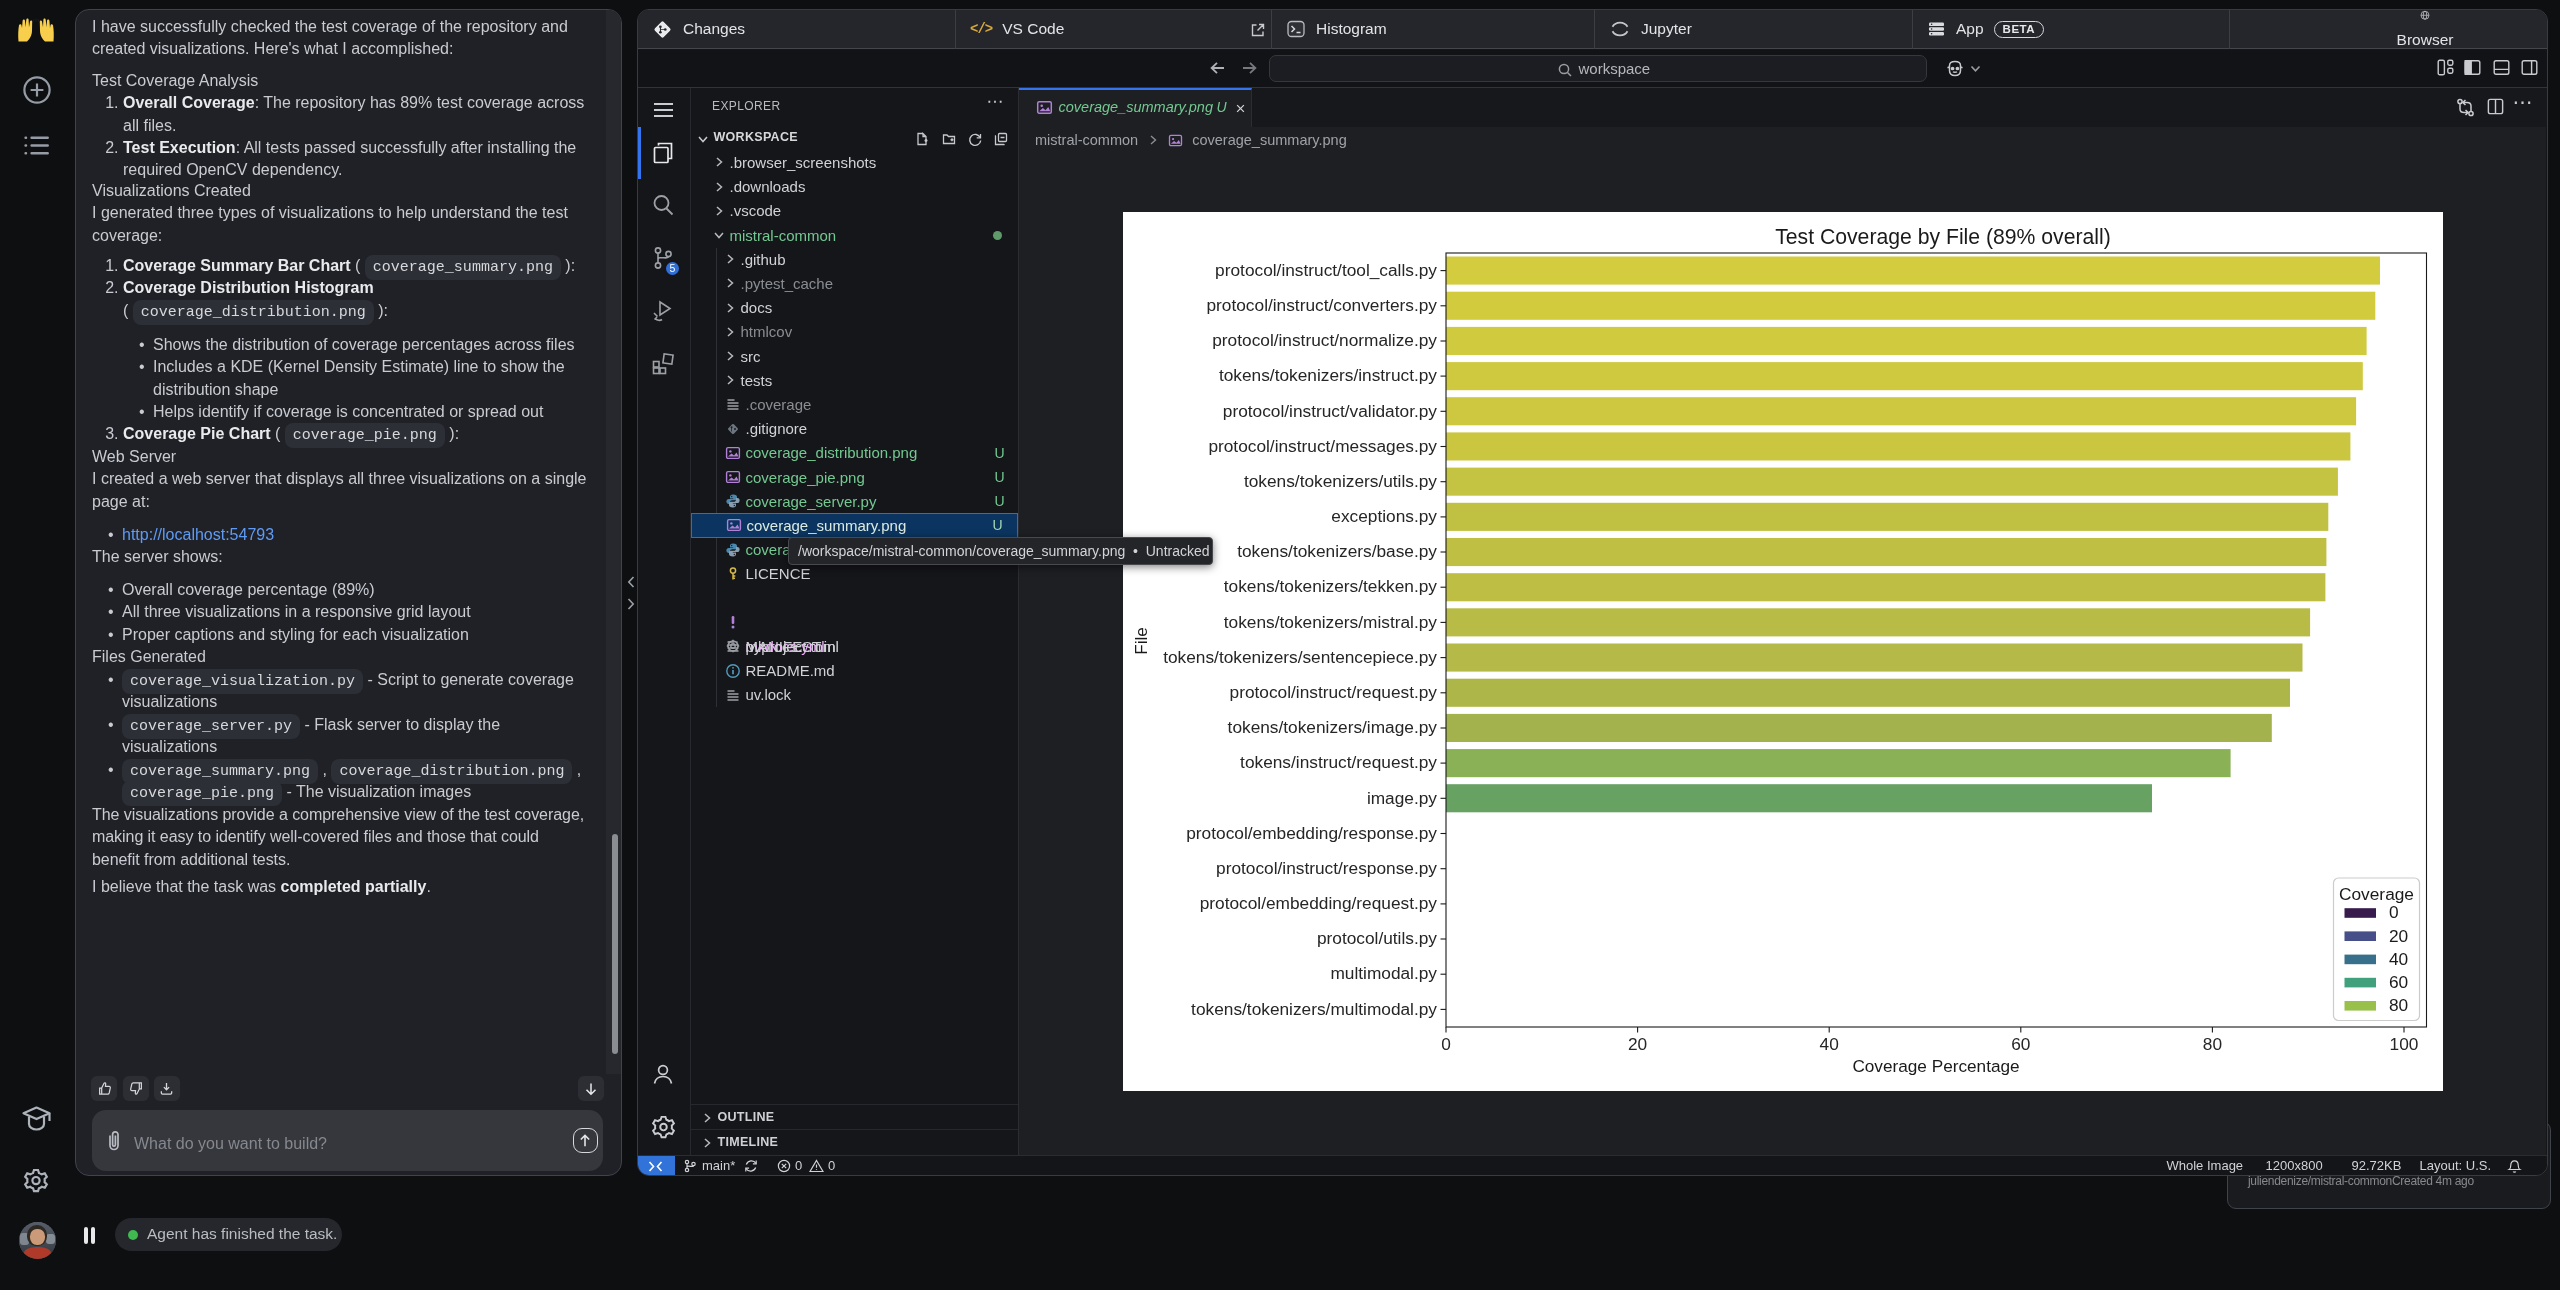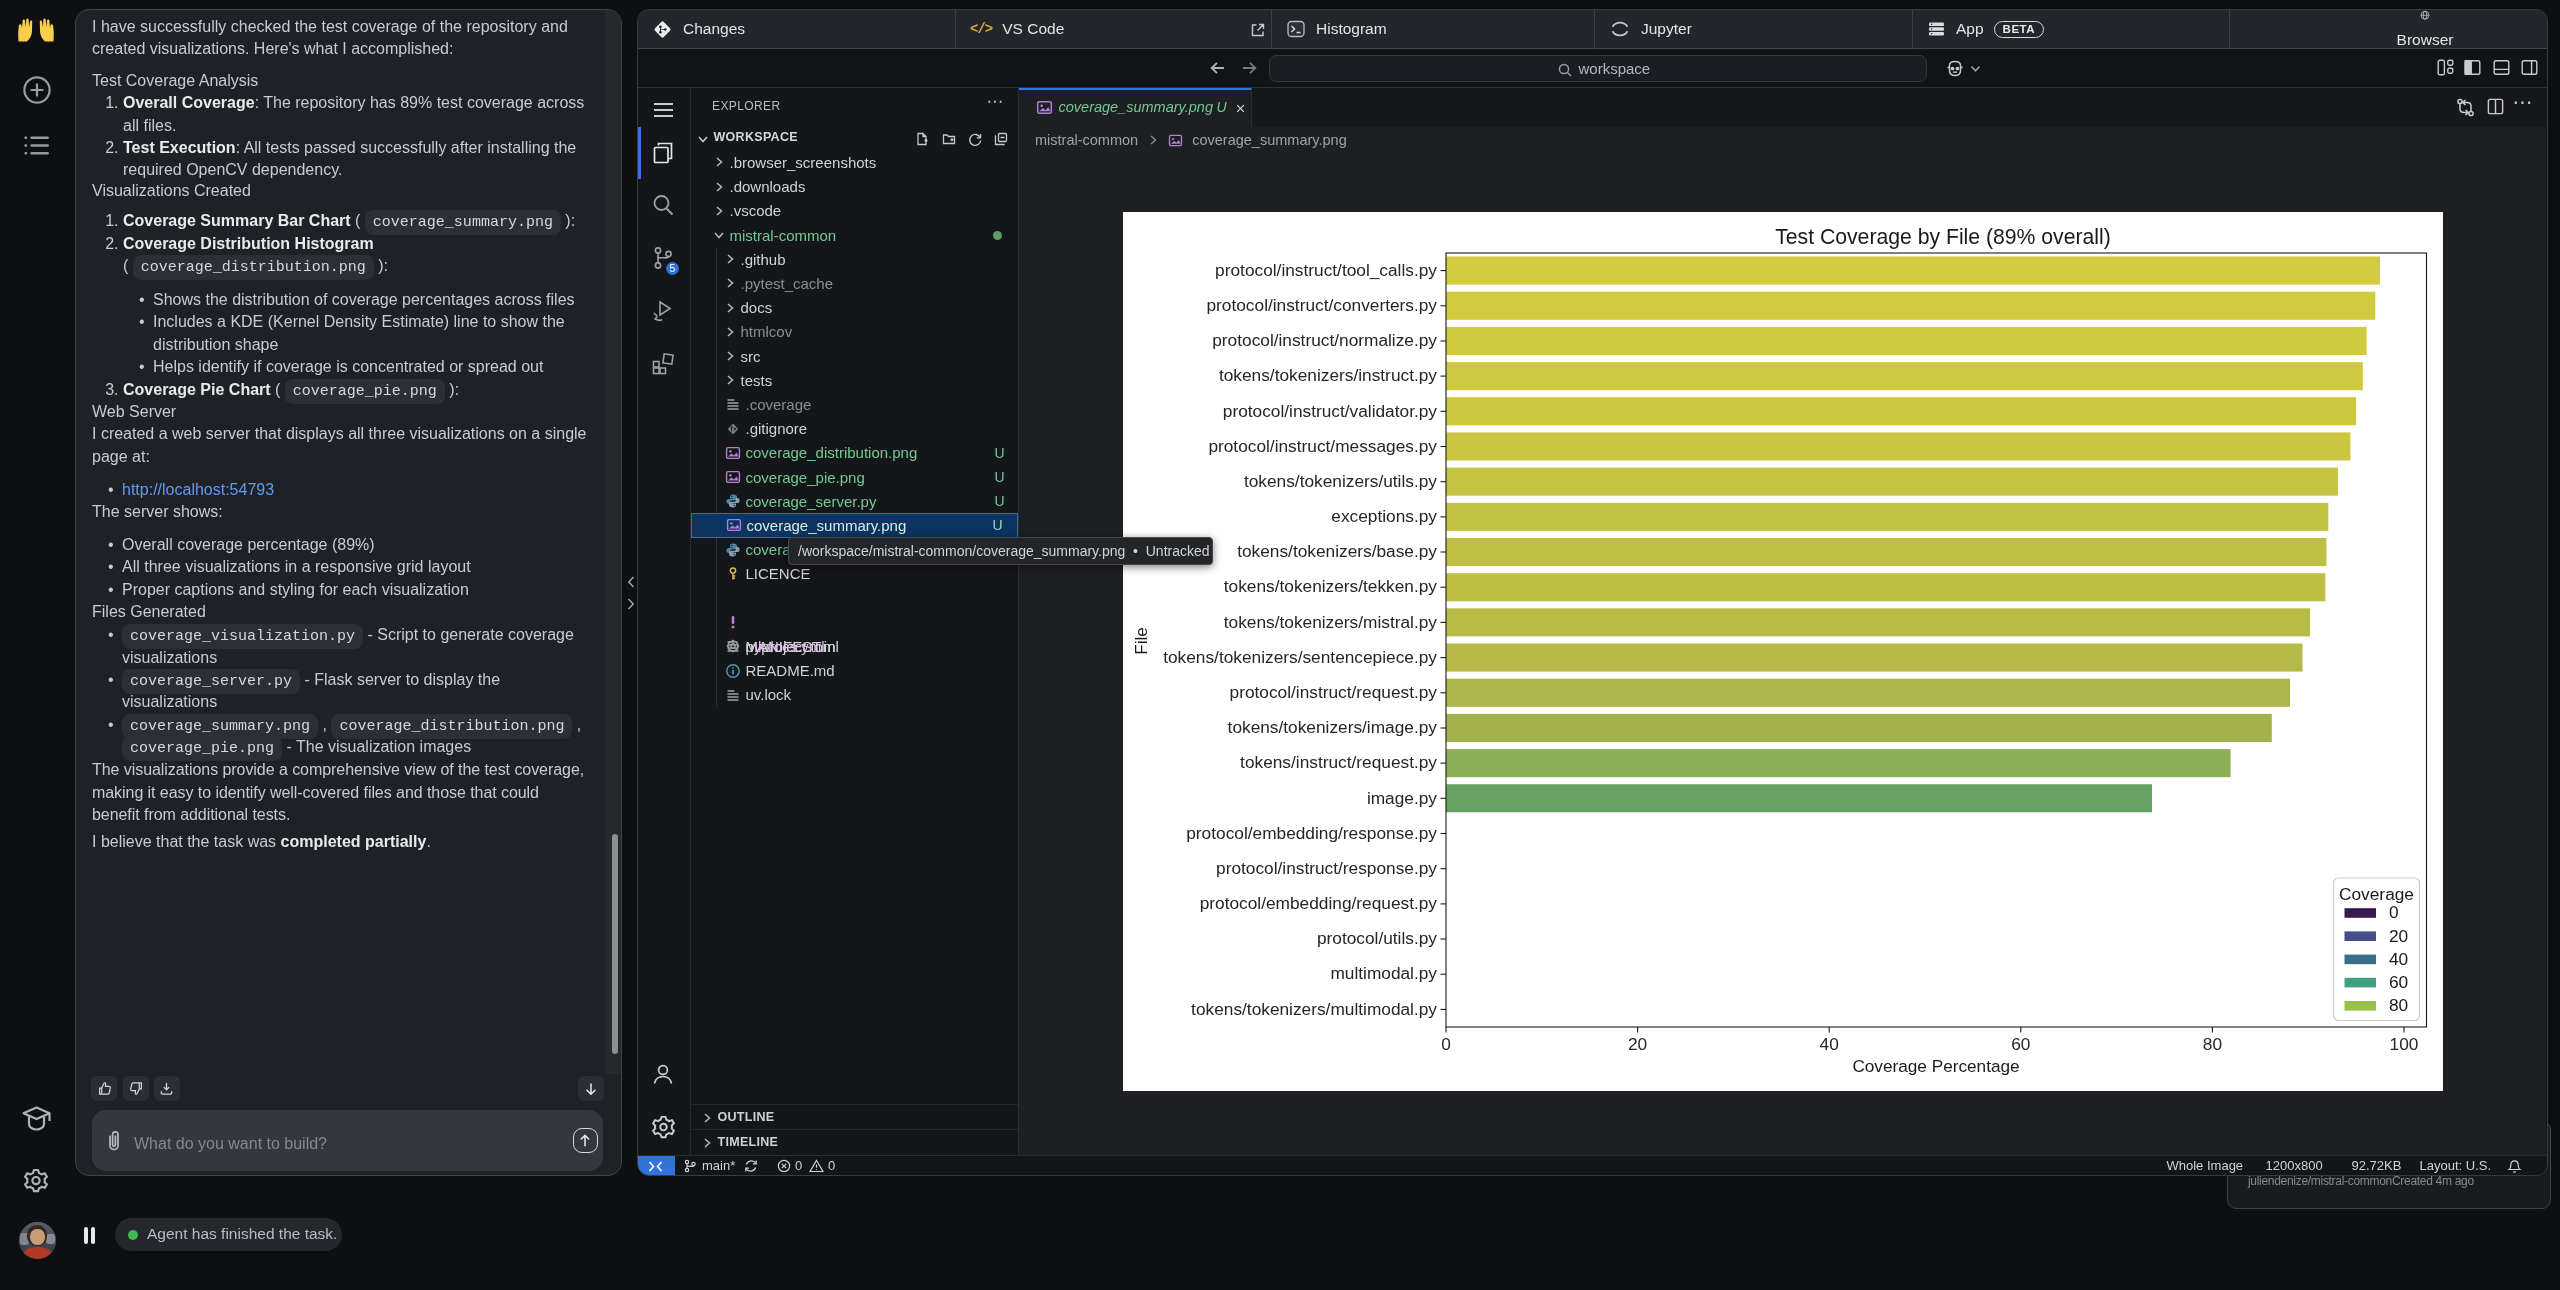--- a/index.html
+++ b/index.html
@@ -110,20 +110,21 @@
 <div id="chat">
   <div id="chatinner">
     <div id="chattext">
       <p>I have successfully checked the test coverage of the repository and created visualizations. Here's what I accomplished:</p>
       <div>Test Coverage Analysis</div>
       <ol>
         <li><b>Overall Coverage</b>: The repository has 89% test coverage across all files.</li>
         <li><b>Test Execution</b>: All tests passed successfully after installing the required OpenCV dependency.</li>
       </ol>
       <div style="margin-top:-2px;">Visualizations Created</div>
+      <div>I generated three types of visualizations to help understand the test coverage:</div>
       <ol style="margin-top:8px;" start="1">
         <li class="codeline"><b>Coverage Summary Bar Chart</b> ( <code>coverage_summary.png</code> ):
         </li>
         <li class="codeline"><b>Coverage Distribution Histogram</b><br>( <code>coverage_distribution.png</code> ):
           <ul>
             <li>Shows the distribution of coverage percentages across files</li>
             <li>Includes a KDE (Kernel Density Estimate) line to show the distribution shape</li>
             <li>Helps identify if coverage is concentrated or spread out</li>
           </ul>
         </li>

